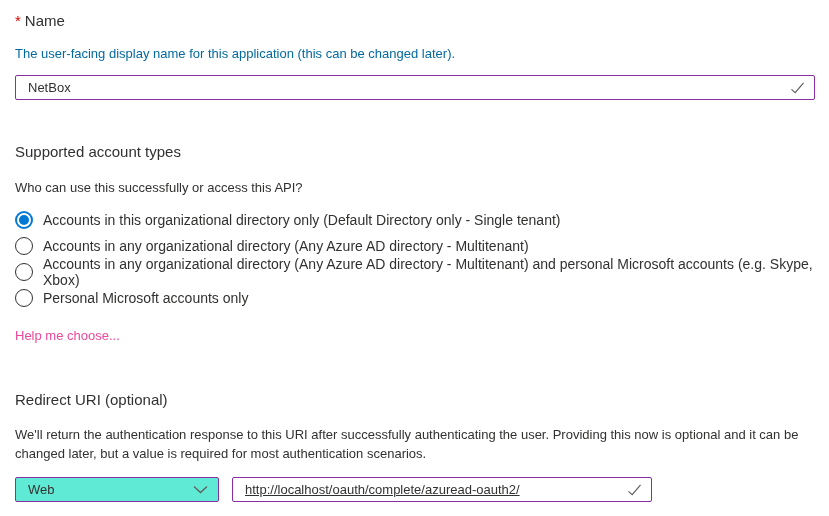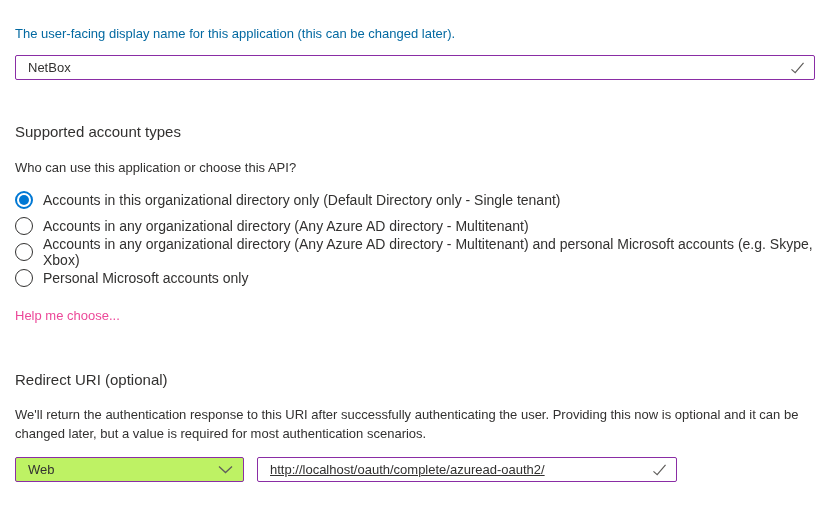--- a/index.html
+++ b/index.html
@@ -107,50 +107,53 @@
     margin-top: 15px;
     max-width: 806px;
   }
 
   .controls-row {
     margin-top: 14px;
     display: flex;
     align-items: center;
   }
   .dropdown {
-    width: 229px;
+    width: 204px;
     height: 25px;
     border: 1px solid #8a2da5;
     border-radius: 2px;
     display: flex;
     align-items: center;
     justify-content: space-between;
     padding: 0 10px 0 12px;
     font-size: 13px;
     cursor: pointer;
-    background: #bef264;
+    background: #5eead4;
   }
   .uri-input-wrap { margin-left: 13px; width: 420px; text-decoration: underline; }
 </style>
 </head>
 <body>
 
 <div class="container">
 
+  <div class="section-heading">
+    <span class="required-marker">*</span><span>Name</span>
+  </div>
   <div class="field-desc">The user-facing display name for this application (this can be changed later).</div>
   <div class="input-wrap name-input-wrap">
     <input class="text-input" type="text" value="NetBox" style="">
     <svg class="valid-check" viewBox="0 0 16 14">
       <path d="M1.5 8.5 L5.5 12 L14.5 1.5" fill="none" stroke="#605e5c" stroke-width="1.3"></path>
     </svg>
   </div>
 
   <div class="section2">
     <div class="section-heading">Supported account types</div>
-    <div class="question">Who can use this application or choose this API?</div>
+    <div class="question">Who can use this successfully or access this API?</div>
 
     <div class="radio-group">
       <div class="radio-row">
         <span class="radio selected"></span>
         <span class="radio-label">Accounts in this organizational directory only (Default Directory only - Single tenant)</span>
       </div>
       <div class="radio-row">
         <span class="radio"></span>
         <span class="radio-label">Accounts in any organizational directory (Any Azure AD directory - Multitenant)</span>
       </div>

